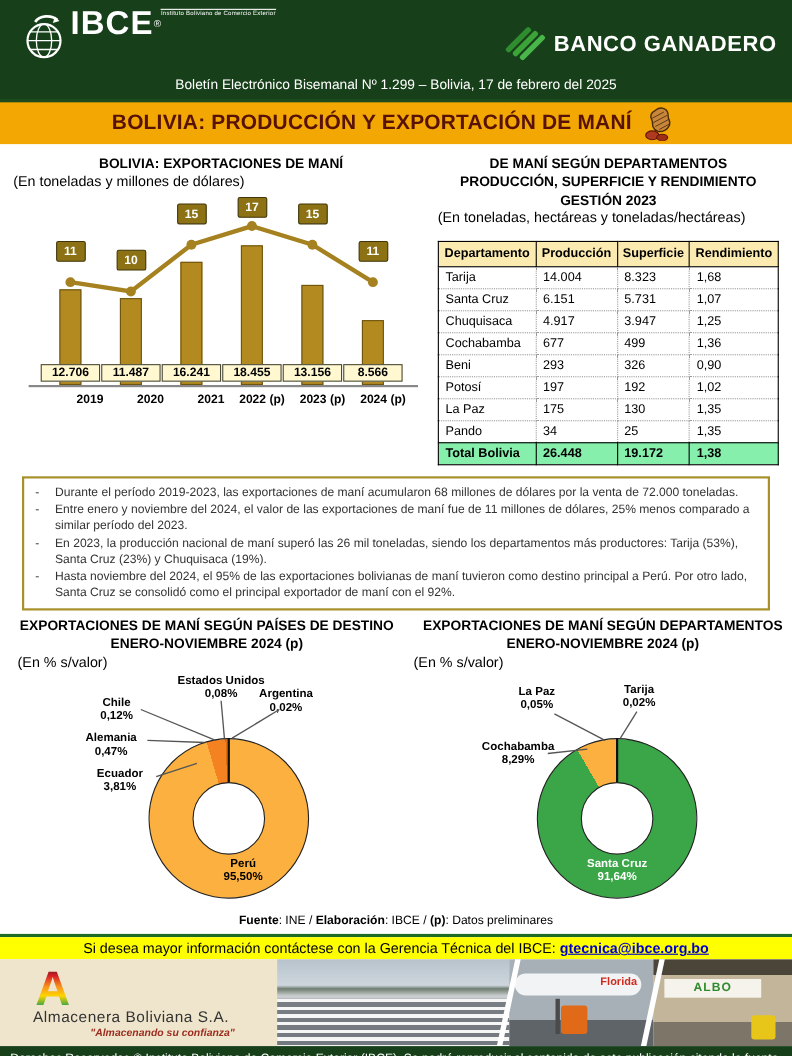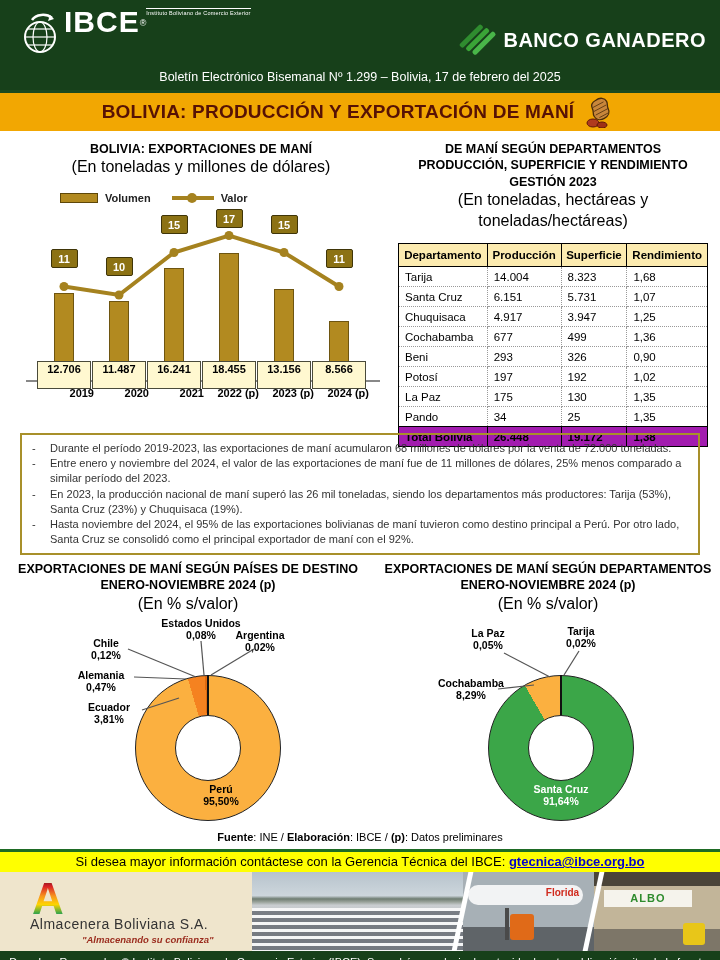--- a/index.html
+++ b/index.html
@@ -22,41 +22,41 @@
 
   
   .banner { height:41px; background:#F2A702; border-top:3px solid #1c4a1f; display:flex; align-items:center; justify-content:center; gap:10px; flex:none; }
   .banner-title { font-size:19px; font-weight:bold; color:#571205; letter-spacing:.2px; }
 
   
   .top-section { height:296px; display:flex; padding:10px 12px 0 12px; gap:8px; flex:none; }
   .chart-panel { width:378px; }
   .table-panel { width:310px; }
   .panel-title { text-align:center; font-size:12.5px; font-weight:bold; line-height:1.3; color:#000; }
-  .panel-sub { text-align:center; font-size:16px; line-height:1.3; color:#000; }
+  .panel-sub { font-size:13px; line-height:1.3; color:#000; }
 
   .legend { display:flex; align-items:center; gap:7px; margin:14px 0 0 48px; font-size:11px; font-weight:bold; color:#222; }
   .swatch-bar { width:38px; height:10px; background:#B28A20; border:1px solid #5e4708; }
   .swatch-line { width:42px; height:0; border-top:4px solid #A5821F; position:relative; margin-left:14px; }
   .swatch-line::after { content:""; position:absolute; left:15px; top:-7px; width:10px; height:10px; border-radius:50%; background:#A5821F; }
 
   .combo-chart { position:relative; height:200px; margin-top:4px; }
   .axis-line { position:absolute; left:14px; right:10px; top:172px; height:2px; background:#888; }
   .bar { position:absolute; width:20px; background:#B28A20; border:1px solid #6e5510; }
-  .vol-label { position:absolute; width:54px; height:28px; line-height:15px; text-align:center; font-size:11px; font-weight:bold; background:#FFF8D0; border:1px solid #4a4a3a; color:#000; }
+  .vol-label { position:absolute; width:54px; height:16px; line-height:15px; text-align:center; font-size:11px; font-weight:bold; background:#FFF8D0; border:1px solid #4a4a3a; color:#000; }
   .x-label { position:absolute; top:179px; width:60px; text-align:right; font-size:11px; font-weight:bold; color:#000; }
   .val-badge { position:absolute; width:27px; height:19px; line-height:18px; text-align:center; font-size:11px; font-weight:bold; color:#fff; background:#8C7214; border:1px solid #3f3508; border-radius:2px; }
   .line-svg { position:absolute; left:0; top:0; }
 
   
   .prod-table { width:100%; border-collapse:collapse; margin-top:12px; font-size:11.5px; border:1.5px solid #000; }
   .prod-table th { background:#FCEBB0; font-weight:bold; border:1px solid #000; padding:5px 3px; text-align:center; }
   .prod-table td { border:1px dotted #999; padding:3.5px 6px; color:#000; }
   .prod-table td.num { text-align:left; padding-right:12px; }
-  .prod-table tfoot td { background:#a21caf; font-weight:bold; border:1px solid #000; border-top:1.5px solid #000; }
+  .prod-table tfoot td { background:#86efac; font-weight:bold; border:1px solid #000; border-top:1.5px solid #000; }
 
   
   .bullets-box { margin:6px 20px 0 20px; border:2px solid #A8902A; padding:6px 12px 6px 10px; flex:none; }
   .bullets-box ul { list-style:none; }
   .bullets-box li { display:flex; gap:12px; font-size:11px; line-height:1.38; color:#333; }
   .bullets-box .dash { flex:none; width:6px; }
 
   
   .donut-section { height:262px; display:flex; margin-top:6px; flex:none; }
   .donut-panel { width:360px; position:relative;margin-left:16px; }
@@ -144,26 +144,20 @@
       <ellipse cx="18" cy="29" rx="5" ry="3" fill="#9E2F16" stroke="#5e1608" stroke-width="1"></ellipse>
     </svg>
   </div>
 
   <section class="top-section">
     <div class="chart-panel">
       <div class="panel-title">
         <div>BOLIVIA: EXPORTACIONES DE MANÍ</div>
       </div>
       <div class="panel-sub">(En toneladas y millones de dólares)</div>
-      <div class="legend">
-        <span class="swatch-bar"></span>
-        <span>Volumen</span>
-        <span class="swatch-line"></span>
-        <span>Valor</span>
-      </div>
       <div class="combo-chart" id="combo-chart">
         <div class="axis-line"></div>
       <div class="bar" style="left: 42px; top: 85px; height: 87px;"></div>
           <div class="x-label" style="left: 22px;">2019</div>
           <div class="bar" style="left: 97px; top: 93px; height: 79px;"></div>
           <div class="x-label" style="left: 77px;">2020</div>
           <div class="bar" style="left: 152px; top: 60px; height: 112px;"></div>
           <div class="x-label" style="left: 132px;">2021</div>
           <div class="bar" style="left: 207px; top: 45px; height: 127px;"></div>
           <div class="x-label" style="left: 187px;">2022 (p)</div>

